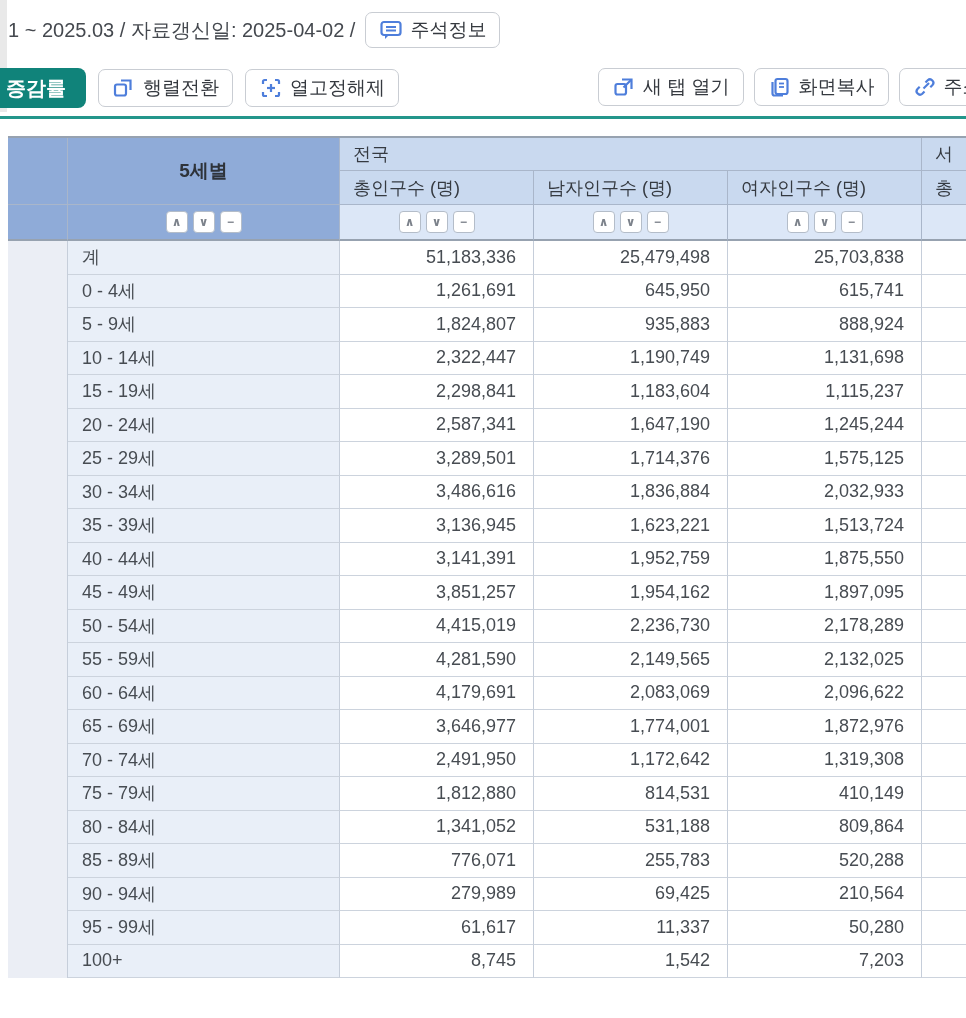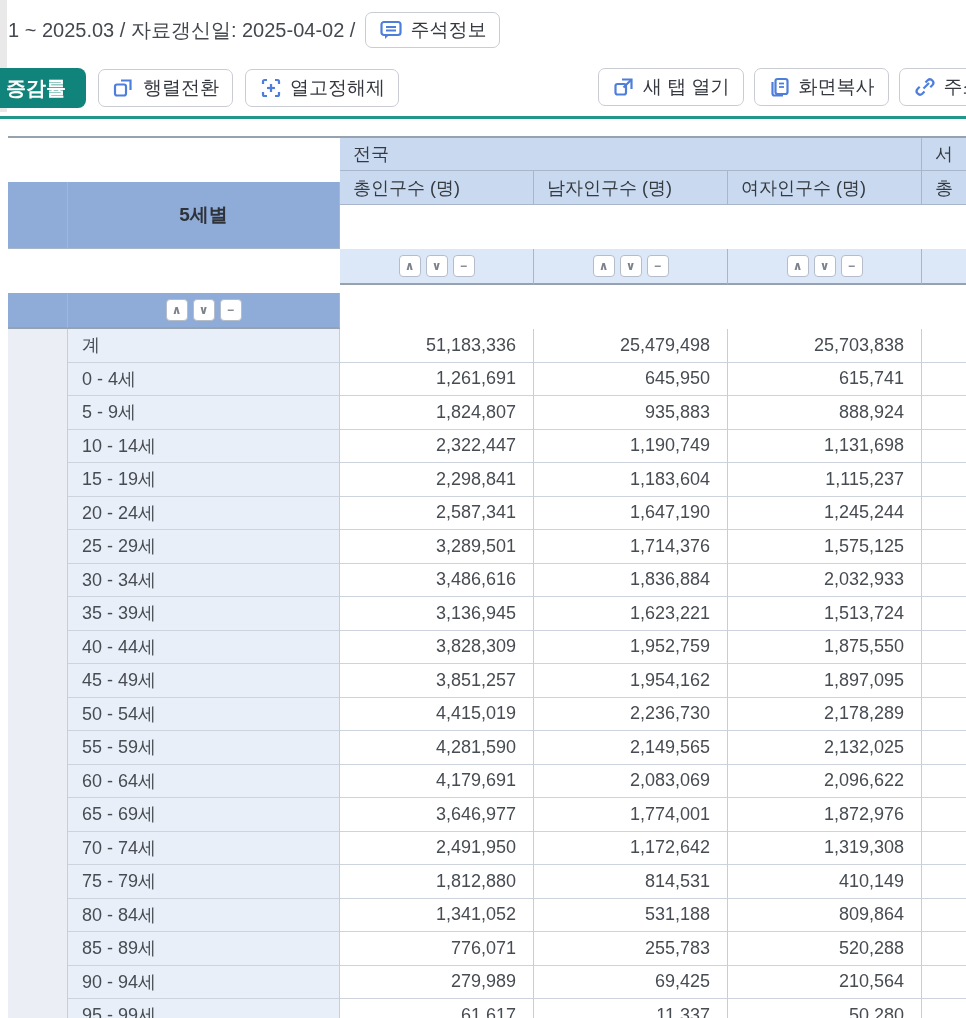--- a/index.html
+++ b/index.html
@@ -27,21 +27,21 @@
 
   .divider { position:absolute; left:0; top:116px; width:966px; height:3px; background:#23968b; }
 
   
   .table-wrap { position:absolute; left:8px; top:136px; width:958px; overflow:hidden; }
   .tbl { width:1104px; border-top:2px solid #97a2b0; }
   .trow { display:flex; }
   .cell { flex:none; display:flex; align-items:center; overflow:hidden;
     border-right:1px solid #a9b6ca; border-bottom:1px solid #a9b6ca; }
   .w0{width:60px;} .w1{width:272px;} .wd{width:194px;} .ws{width:186px; border-right:none;}
-  .hdr-dark { background:#8fabd8;margin-top:44px; }
+  .hdr-dark { background:#8fabd8; }
   .hdr-light { background:#c9d9ef; }
   .hdr-sort { background:#dce7f7; }
   .hcell-label { justify-content:flex-start; padding-left:13px; font-size:18px; color:#353a41; }
   .title-cell { justify-content:center; font-size:19px; font-weight:bold; color:#2e333a; }
   .h1 { height:33px; } .h2 { height:34px; } .h3 { height:36px; }
   .span2 { height:67px; }
   .sort-under { border-bottom:2px solid #97a2b0; }
 
   .sort-group { display:flex; gap:5px; margin:0 auto; }
   .sort-btn { width:22px; height:22px; background:#fff; border:1px solid #b4bdc9; border-radius:4px;
@@ -264,21 +264,21 @@
           <div class="bcell left-col w0"></div>
           <div class="bcell label-col w1">35 - 39세</div>
           <div class="bcell num wd">3,136,945</div>
           <div class="bcell num wd">1,623,221</div>
           <div class="bcell num wd">1,513,724</div>
           <div class="bcell seoul ws"></div>
         </div>
           <div class="brow">
           <div class="bcell left-col w0"></div>
           <div class="bcell label-col w1">40 - 44세</div>
-          <div class="bcell num wd">3,828,309</div>
+          <div class="bcell num wd">3,141,391</div>
           <div class="bcell num wd">1,952,759</div>
           <div class="bcell num wd">1,875,550</div>
           <div class="bcell seoul ws"></div>
         </div>
           <div class="brow">
           <div class="bcell left-col w0"></div>
           <div class="bcell label-col w1">45 - 49세</div>
           <div class="bcell num wd">3,851,257</div>
           <div class="bcell num wd">1,954,162</div>
           <div class="bcell num wd">1,897,095</div>

